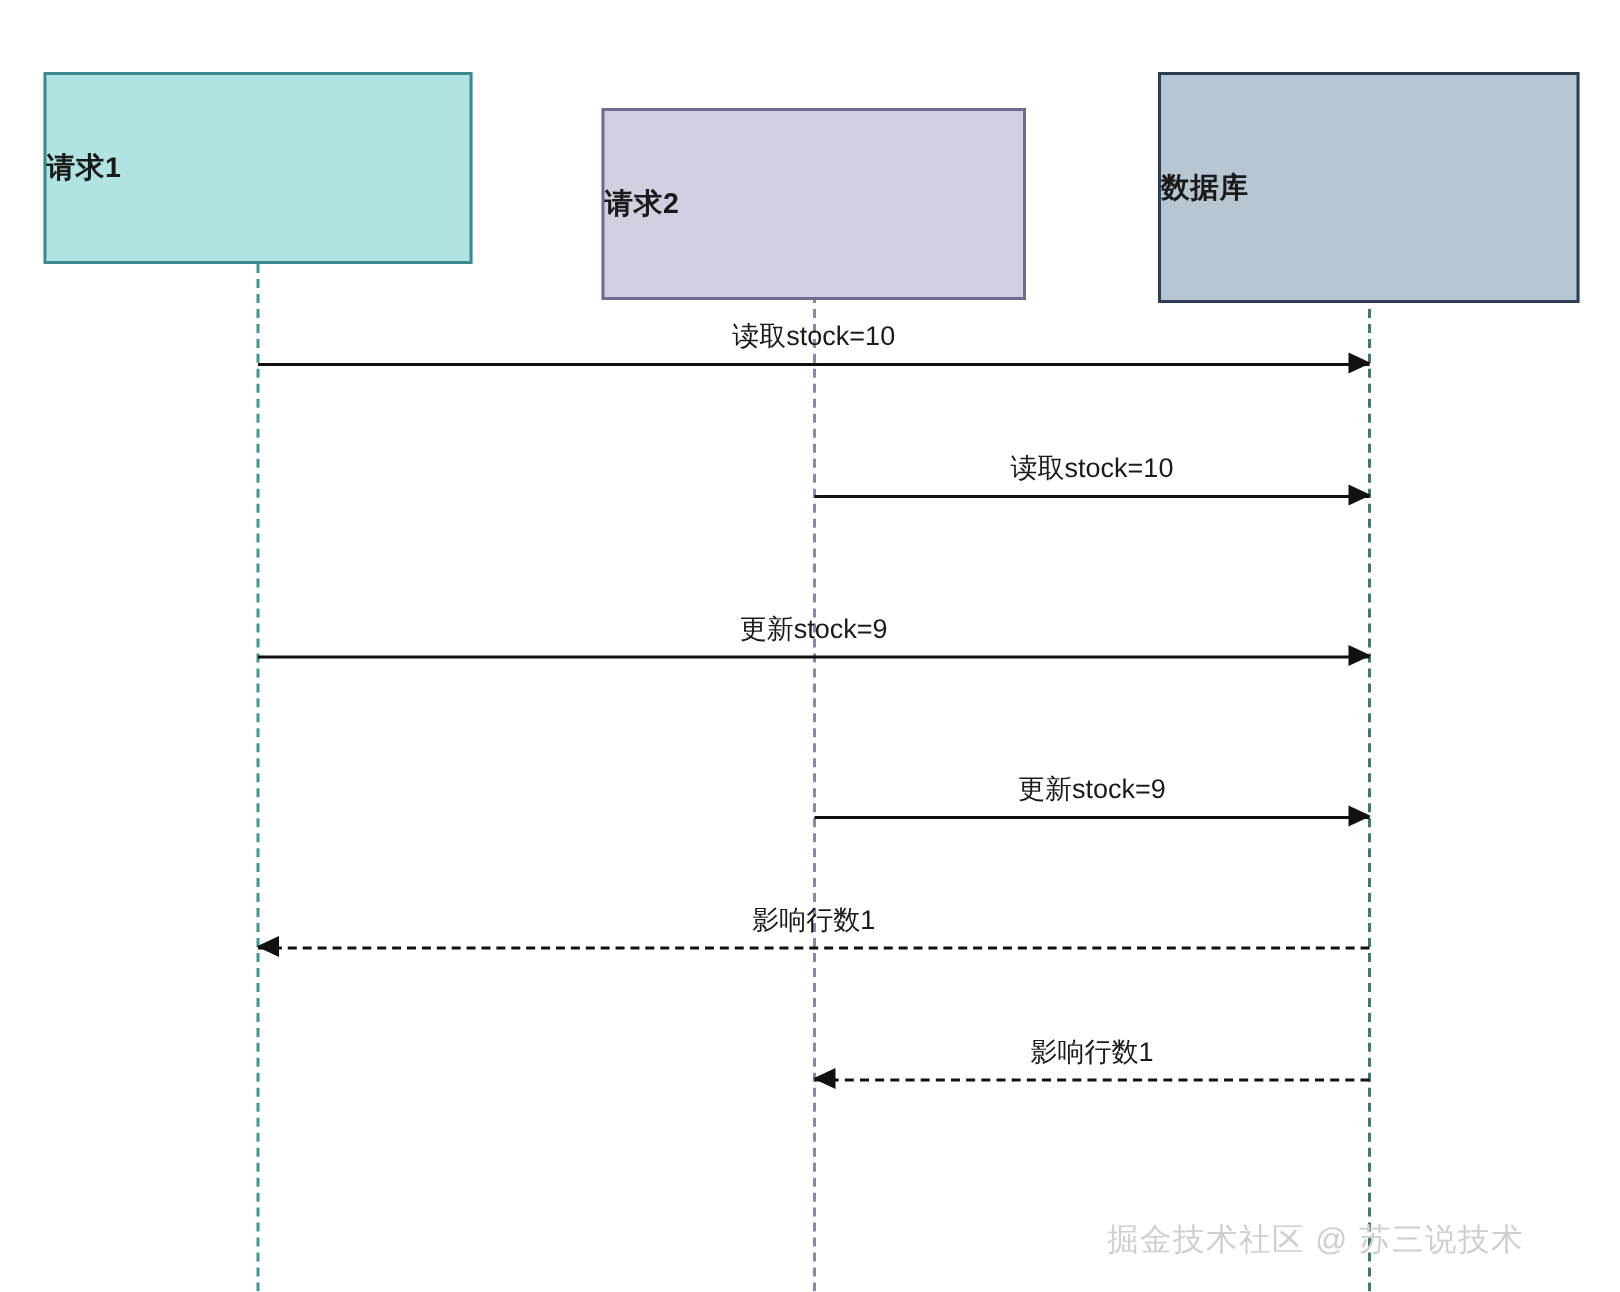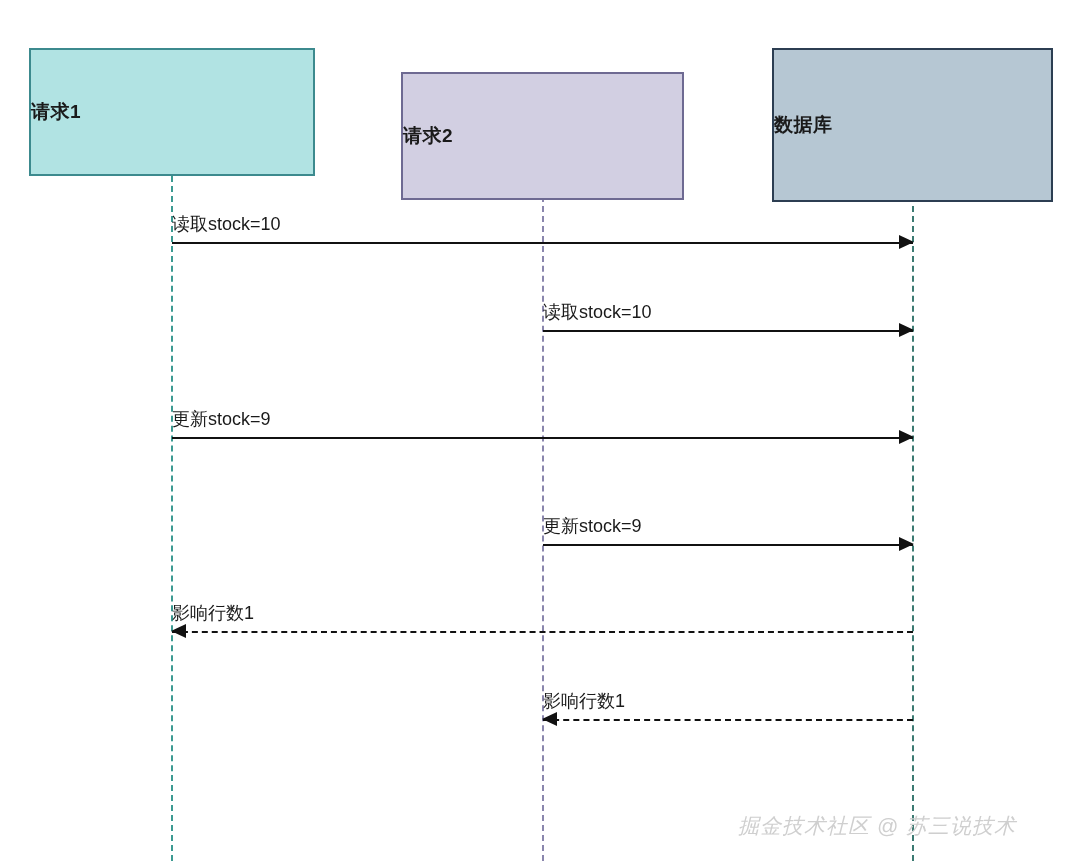--- a/index.html
+++ b/index.html
@@ -68,32 +68,32 @@
     border-bottom: 7px solid transparent;
     border-left: 15px solid #111111;
   }
   .arrowhead.left {
     border-top: 7px solid transparent;
     border-bottom: 7px solid transparent;
     border-right: 15px solid #111111;
   }
   .msg-label {
     position: absolute;
+    text-align: center;
     font-size: 18px;
     color: #1a1a1a;
     white-space: nowrap;
     top: -30px;
   }
   .watermark {
     position: absolute;
     font-size: 21px;
     color: #cfcfcf;
     white-space: nowrap;
     letter-spacing: 1px;
-    font-style: italic;
   }
 </style>
 </head>
 <body>
 
 <div id="diagram-root" style="width: 1080px; height: 861px; background: rgb(255, 255, 255);">
     <div class="lifeline" style="left: 171px; top: 176px; height: 685px; border-left-color: rgb(60, 154, 146);"></div>
     <div class="lifeline" style="left: 542px; top: 176px; height: 685px; border-left-color: rgb(138, 134, 173);"></div>
     <div class="lifeline" style="left: 912px; top: 176px; height: 685px; border-left-color: rgb(60, 122, 114);"></div>
     <div class="participant-box" style="left: 29px; top: 48px; width: 286px; height: 128px; background: rgb(177, 227, 227); border-color: rgb(60, 138, 142);">

